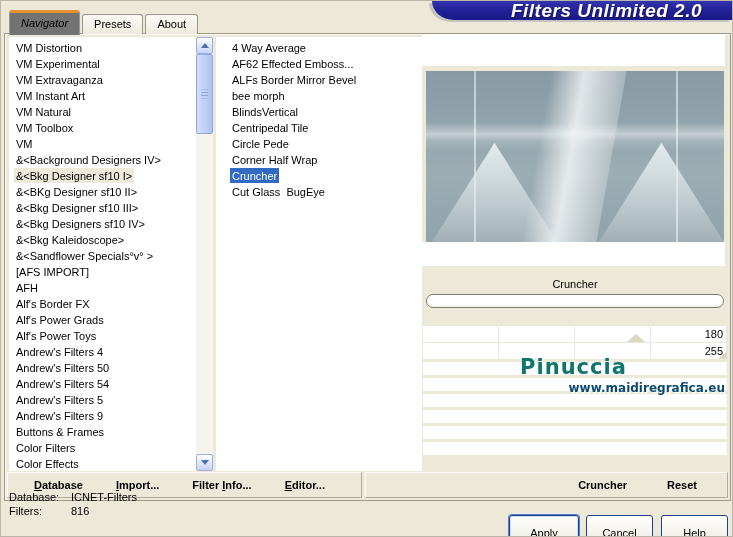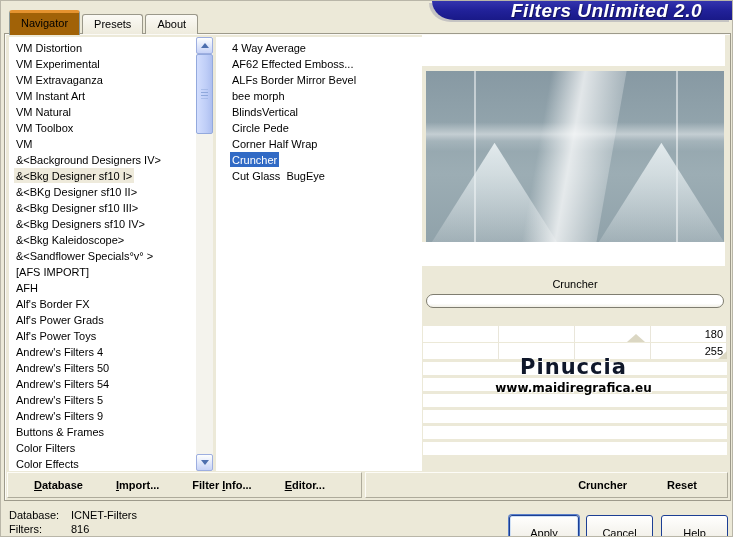--- a/index.html
+++ b/index.html
@@ -22,21 +22,21 @@
   }
   
   .tabs{position:absolute;left:8px;top:9px;display:flex;align-items:flex-end;z-index:6;}
   .tab{
     height:19px;line-height:19px;padding:0 11px;margin-right:2px;
     background:linear-gradient(180deg,#fbfaf5,#eeebdd);
     border:1px solid #9a988a;border-bottom:none;border-radius:3px 3px 0 0;
   }
   .tab.active{
     height:22px;line-height:20px;margin-bottom:-1px;position:relative;z-index:7;
-    background:#a16207;border-color:#8e9c9c;border-top:3px solid #e5932f;
+    background:#737373;border-color:#8e9c9c;border-top:3px solid #e5932f;font-style:italic;
   }
   
   .panel{
     position:absolute;left:3px;top:32px;width:727px;height:468px;box-sizing:border-box;
     background:#ece9d8;border:1px solid #9d9a8b;
     box-shadow:inset 1px 1px 0 #fbfaf6;
   }
   
   .cat-list{position:absolute;left:4px;top:3px;width:187px;height:434px;background:#fff;overflow:hidden;padding-top:3px;box-sizing:border-box;}
   .filter-list{position:absolute;left:211px;top:3px;width:206px;height:434px;background:#fff;overflow:hidden;padding-top:3px;box-sizing:border-box;}
@@ -83,37 +83,37 @@
   
   .slider-row{position:absolute;left:1px;right:1px;height:16px;background:#fff;overflow:hidden;}
   .slider-row::before{content:"";position:absolute;inset:0;
     background:repeating-linear-gradient(90deg,transparent 0 75px,#e9e6da 75px 76px);}
   .sl-label{position:absolute;left:4px;line-height:16px;margin-top:40px;}
   .sl-value{position:absolute;right:4px;line-height:16px;}
   .sl-thumb{position:absolute;bottom:0;width:0;height:0;
     border-left:9px solid transparent;border-right:9px solid transparent;border-bottom:8px solid #dbd7c3;}
   .empty-row{position:absolute;left:1px;right:1px;height:13px;background:#fff;}
   .wm1{position:absolute;left:0;right:3px;top:320px;text-align:center;
-    font-family:"DejaVu Sans",sans-serif;font-size:21px;font-weight:bold;color:#0f172a;
+    font-family:"DejaVu Sans",sans-serif;font-size:21px;font-weight:bold;color:#0f766e;
     letter-spacing:1px;text-shadow:1px 1px 0 #fdfdfd;z-index:3;}
-  .wm2{position:absolute;left:0;right:3px;top:346px;text-align:center;
-    font-family:"DejaVu Sans",sans-serif;font-size:12px;font-weight:bold;color:#000000;
+  .wm2{position:absolute;left:0;right:3px;top:346px;text-align:right;
+    font-family:"DejaVu Sans",sans-serif;font-size:12px;font-weight:bold;color:#0c4a6e;
     text-shadow:1px 1px 0 #fdfdfd;z-index:3;}
   
   .action-bar{position:absolute;bottom:2px;height:26px;box-sizing:border-box;
     background:#ece9d8;
     border-top:1px solid #fdfcf7;border-left:1px solid #fdfcf7;
     border-right:1px solid #aeab9b;border-bottom:1px solid #aeab9b;
     display:flex;align-items:center;font-weight:bold;}
   .action-left{left:2px;width:355px;justify-content:space-between;padding:0 36px 0 26px;}
   .action-right{left:360px;right:2px;justify-content:flex-end;gap:40px;padding-right:30px;}
   .flat-btn{cursor:default;}
   .flat-btn .hotkey{text-decoration:underline;}
   
-  .status{position:absolute;left:8px;top:507px;display:grid;grid-template-columns:62px auto;line-height:14px;}
+  .status{position:absolute;left:8px;top:489px;display:grid;grid-template-columns:62px auto;line-height:14px;}
   .xp-btn{position:absolute;top:514px;height:36px;box-sizing:border-box;
     border:1px solid #1c3f94;border-radius:3px;
     background:linear-gradient(180deg,#fffffe 0%,#f4f2ec 55%,#e3e0d3 90%,#d8d4c4 100%);
     font-family:"Liberation Sans",sans-serif;font-size:11px;text-align:center;line-height:19px;padding:0;}
   .xp-btn.default{box-shadow:0 0 0 1px #587ec9, inset 0 0 0 1px #cfe0f5;}
 </style>
 </head>
 <body>
 
 <div class="window">
@@ -171,20 +171,21 @@
         <div class="arr-down"></div>
       </div>
     </div>
 
     <div class="filter-list">
         <div class="list-item"><span>4 Way Average</span></div>
         <div class="list-item"><span>AF62 Effected Emboss...</span></div>
         <div class="list-item"><span>ALFs Border Mirror Bevel</span></div>
         <div class="list-item"><span>bee morph</span></div>
         <div class="list-item"><span>BlindsVertical</span></div>
+        <div class="list-item"><span>Centripedal Tile</span></div>
         <div class="list-item"><span>Circle Pede</span></div>
         <div class="list-item"><span>Corner Half Wrap</span></div>
         <div class="list-item"><span class="sel-active">Cruncher</span></div>
         <div class="list-item"><span>Cut Glass  BugEye</span></div>
       </div>
 
     <div class="right-area">
       <div class="white-top"></div>
       <div class="preview">
         <div class="pv-vline" style="left:16%"></div>

